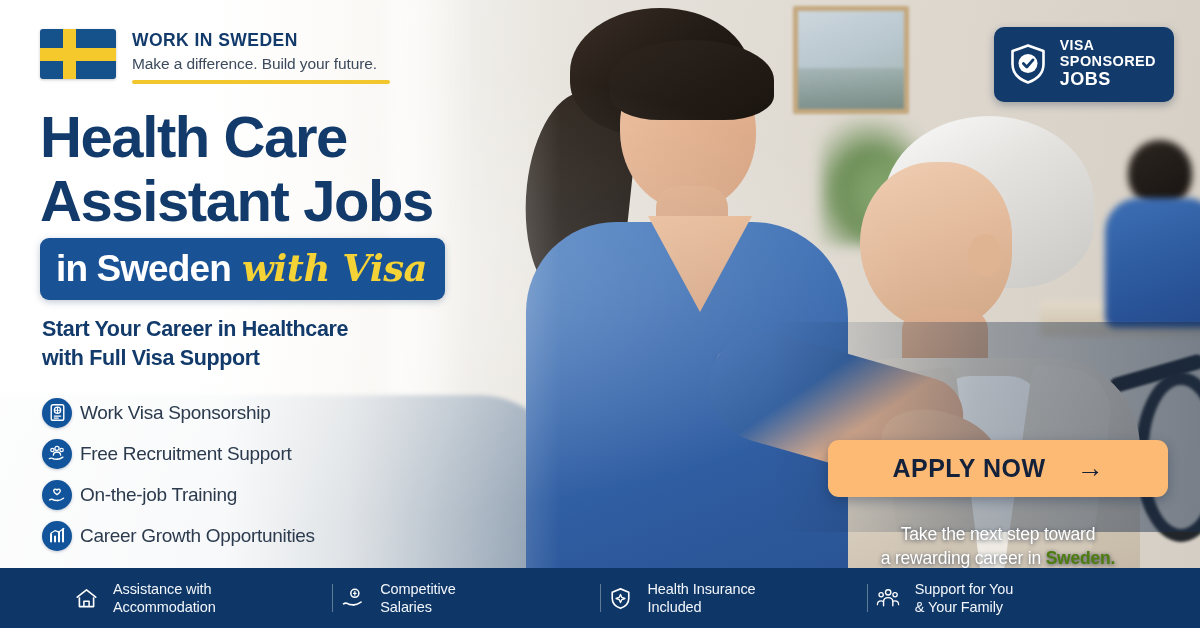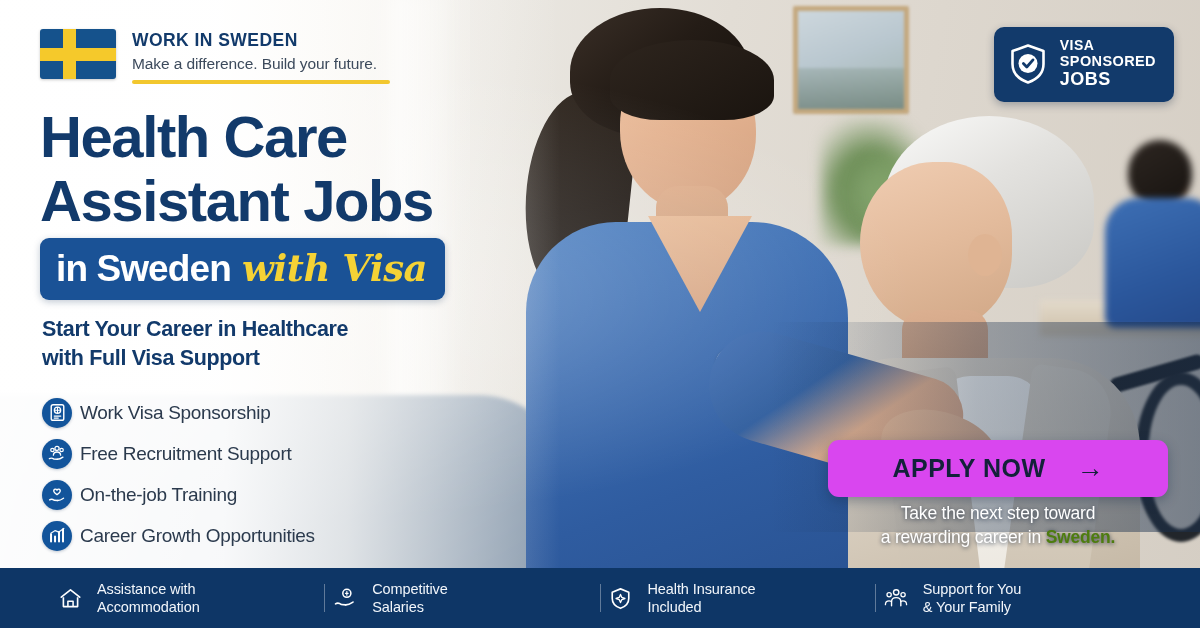--- a/index.html
+++ b/index.html
@@ -299,38 +299,38 @@
     width:30px; height:30px; border-radius:50%; flex:none;
     background:#12549b; display:flex; align-items:center; justify-content:center;
     box-shadow:0 1px 3px rgba(10,40,80,.25);
   }
   .flabel { font-size:19px; color:#2b3a4d; letter-spacing:-.3px; }
 
   
   .cta-wrap { position:absolute; right:32px; top:440px; width:340px; text-align:center; }
   .cta-btn {
     display:flex; align-items:center; justify-content:center; gap:31px;
-    height:57px; background:#d946ef; border-radius:11px;
+    height:57px; background:#fdba74; border-radius:11px;
     box-shadow:0 4px 12px rgba(20,40,70,.34);
     cursor:pointer; border:none; width:100%;
   }
   .cta-label { font-size:25px; font-weight:700; color:#13213a; letter-spacing:.5px; }
   .cta-arrow { font-size:27px; color:#13213a; line-height:1; font-weight:400; }
   .cta-sub {
-    margin-top:5px; font-size:17.5px; color:#ffffff; line-height:1.36;
+    margin-top:26px; font-size:17.5px; color:#ffffff; line-height:1.36;
     text-shadow:0 1px 4px rgba(8,24,48,.75); letter-spacing:-.2px;
   }
   .cta-sub .hi { color:#4d7c0f; font-weight:700; }
 
   
   .footer {
     position:absolute; left:0; bottom:0; width:1200px; height:60px;
     background:#0e3666; display:flex; align-items:center;
   }
-  .f-items { display:flex; align-items:center; width:100%; padding:0 56px; }
+  .f-items { display:flex; align-items:center; width:100%; padding:0 72px; }
   .f-item { display:flex; align-items:center; gap:13px; flex:1; }
   .f-ic { width:28px; height:28px; flex:none; display:flex; align-items:center; justify-content:center; }
   .f-txt { color:#f2f6fb; font-size:14.5px; line-height:1.26; letter-spacing:-.1px; }
   .f-div { width:1px; height:28px; background:rgba(255,255,255,.34); flex:none; margin:0 6px; }
 </style>
 </head>
 <body>
 
 <div class="banner">
 

